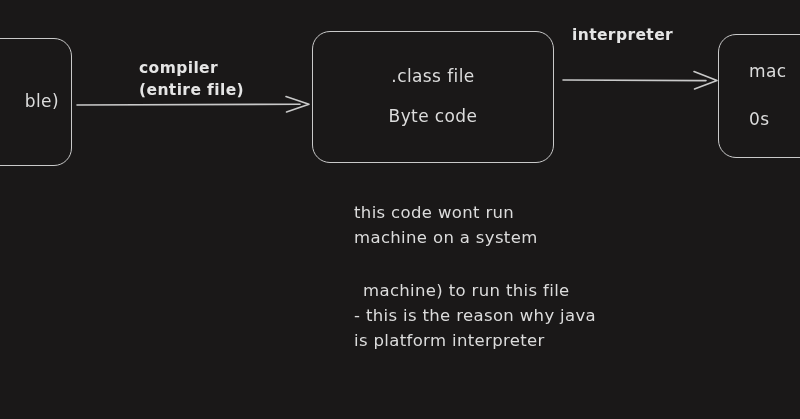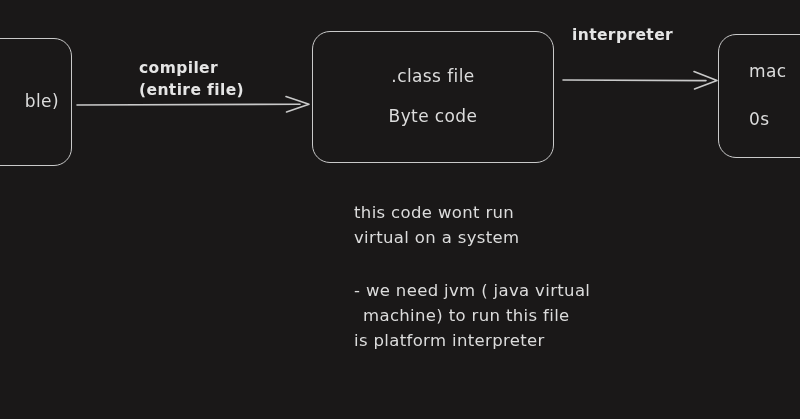--- a/index.html
+++ b/index.html
@@ -147,24 +147,24 @@
 
   <div class="node" id="node-machine">
     <div class="node-line">mac</div>
     <div class="node-line">0s</div>
   </div>
 
   <div id="notes">
 
     <div class="note-block" id="note-block-1">
       <div class="note-line">this code wont run</div>
-      <div class="note-line">virtual on a system</div>
+      <div class="note-line">machine on a system</div>
     </div>
 
     <div class="note-block" id="note-block-2">
-      <div class="note-line">- we need jvm ( java virtual</div>
       <div class="note-line indent">machine) to run this file</div>
+      <div class="note-line">- this is the reason why java</div>
       <div class="note-line">is platform interpreter</div>
     </div>
 
   </div>
 
 </div>
 
 </body></html>

